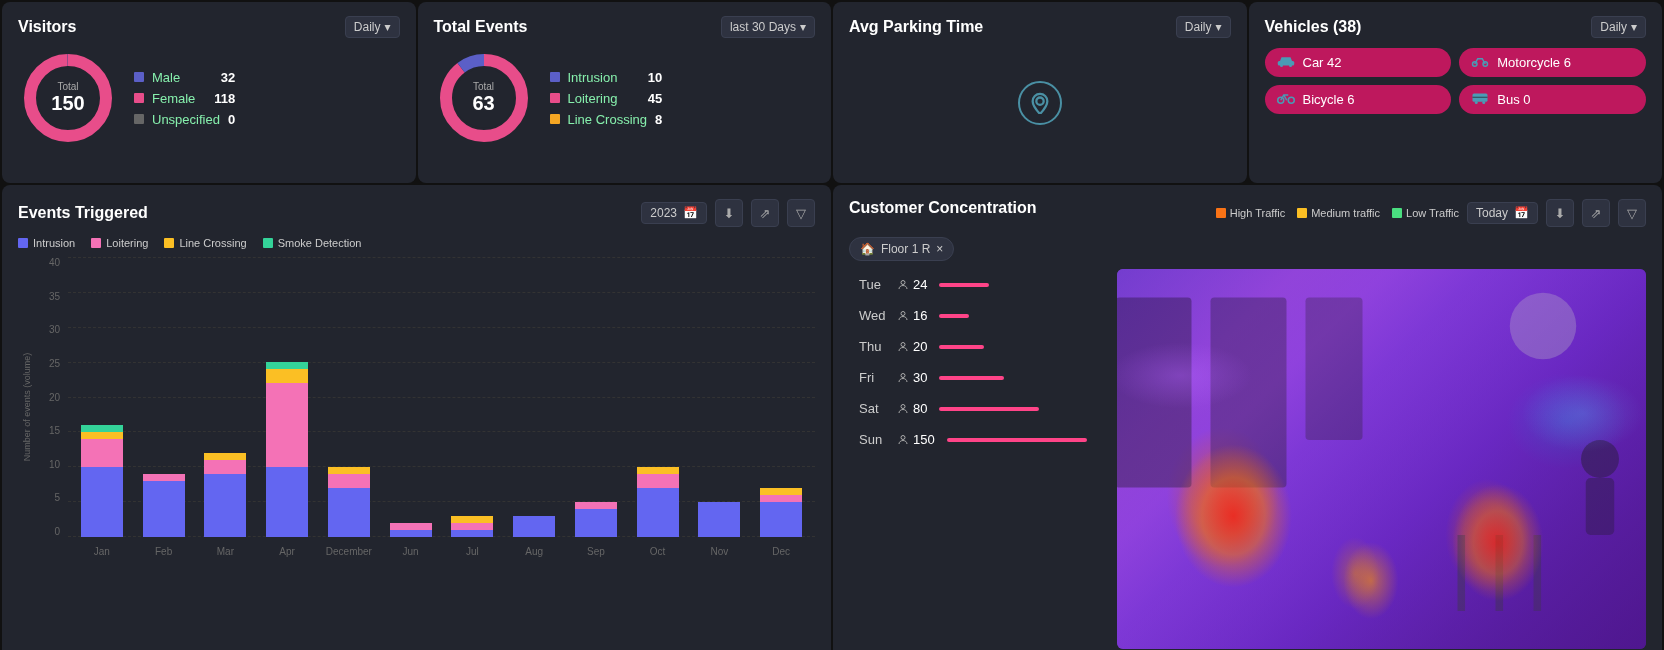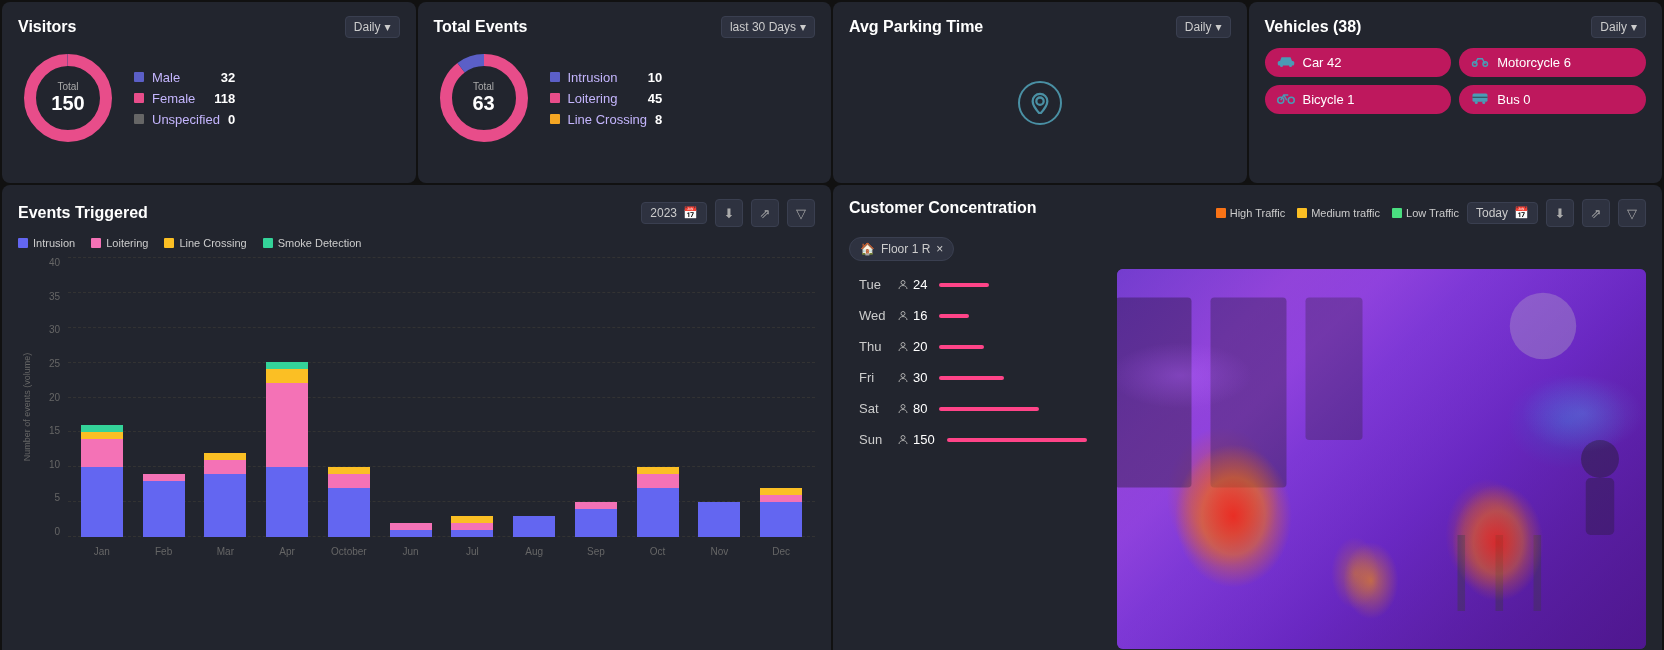--- a/index.html
+++ b/index.html
@@ -107,21 +107,21 @@
     }
 
     .legend-dot {
       width: 10px;
       height: 10px;
       border-radius: 1px;
       flex-shrink: 0;
     }
 
     .legend-label {
-      color: #c4b5fd;
+      color: #86efac;
       flex: 1;
     }
 
     .legend-value {
       color: #fff;
       font-weight: 600;
       margin-left: auto;
     }
 
     
@@ -601,21 +601,21 @@
           <span>Motorcycle 6</span>
         </div>
         <div class="vehicle-badge">
           <span class="vehicle-icon">
             <svg width="18" height="14" viewBox="0 0 24 18" fill="none" stroke="#4a9bb5" stroke-width="2">
               <circle cx="5" cy="12" r="4"></circle>
                 <circle cx="19" cy="12" r="4"></circle>
                 <path d="M5 12L9 5h6M9 5l4 7"></path>
             </svg>
           </span>
-          <span>Bicycle 1</span>
+          <span>Bicycle 6</span>
         </div>
         <div class="vehicle-badge">
           <span class="vehicle-icon">
             <svg width="18" height="14" viewBox="0 0 24 18" fill="#4a9bb5">
               <rect x="2" y="3" width="20" height="11" rx="2"></rect>
                 <circle cx="7" cy="15" r="2"></circle>
                 <circle cx="17" cy="15" r="2"></circle>
                 <line x1="2" y1="8" x2="22" y2="8" stroke="#22252e" stroke-width="1"></line>
             </svg>
           </span>
@@ -768,21 +768,21 @@
                   <div class="bar-segment" style="height: 7px; background: rgb(244, 114, 182);"></div>
                   <div class="bar-segment" style="height: 35px; background: rgb(99, 102, 241);"></div>
                 </div>
               </div>
             </div>
           <div class="x-labels" id="x-labels">
           <div class="x-label">Jan</div>
               <div class="x-label">Feb</div>
               <div class="x-label">Mar</div>
               <div class="x-label">Apr</div>
-              <div class="x-label">October</div>
+              <div class="x-label">December</div>
               <div class="x-label">Jun</div>
               <div class="x-label">Jul</div>
               <div class="x-label">Aug</div>
               <div class="x-label">Sep</div>
               <div class="x-label">Oct</div>
               <div class="x-label">Nov</div>
               <div class="x-label">Dec</div>
             </div>
         </div>
       </div>

